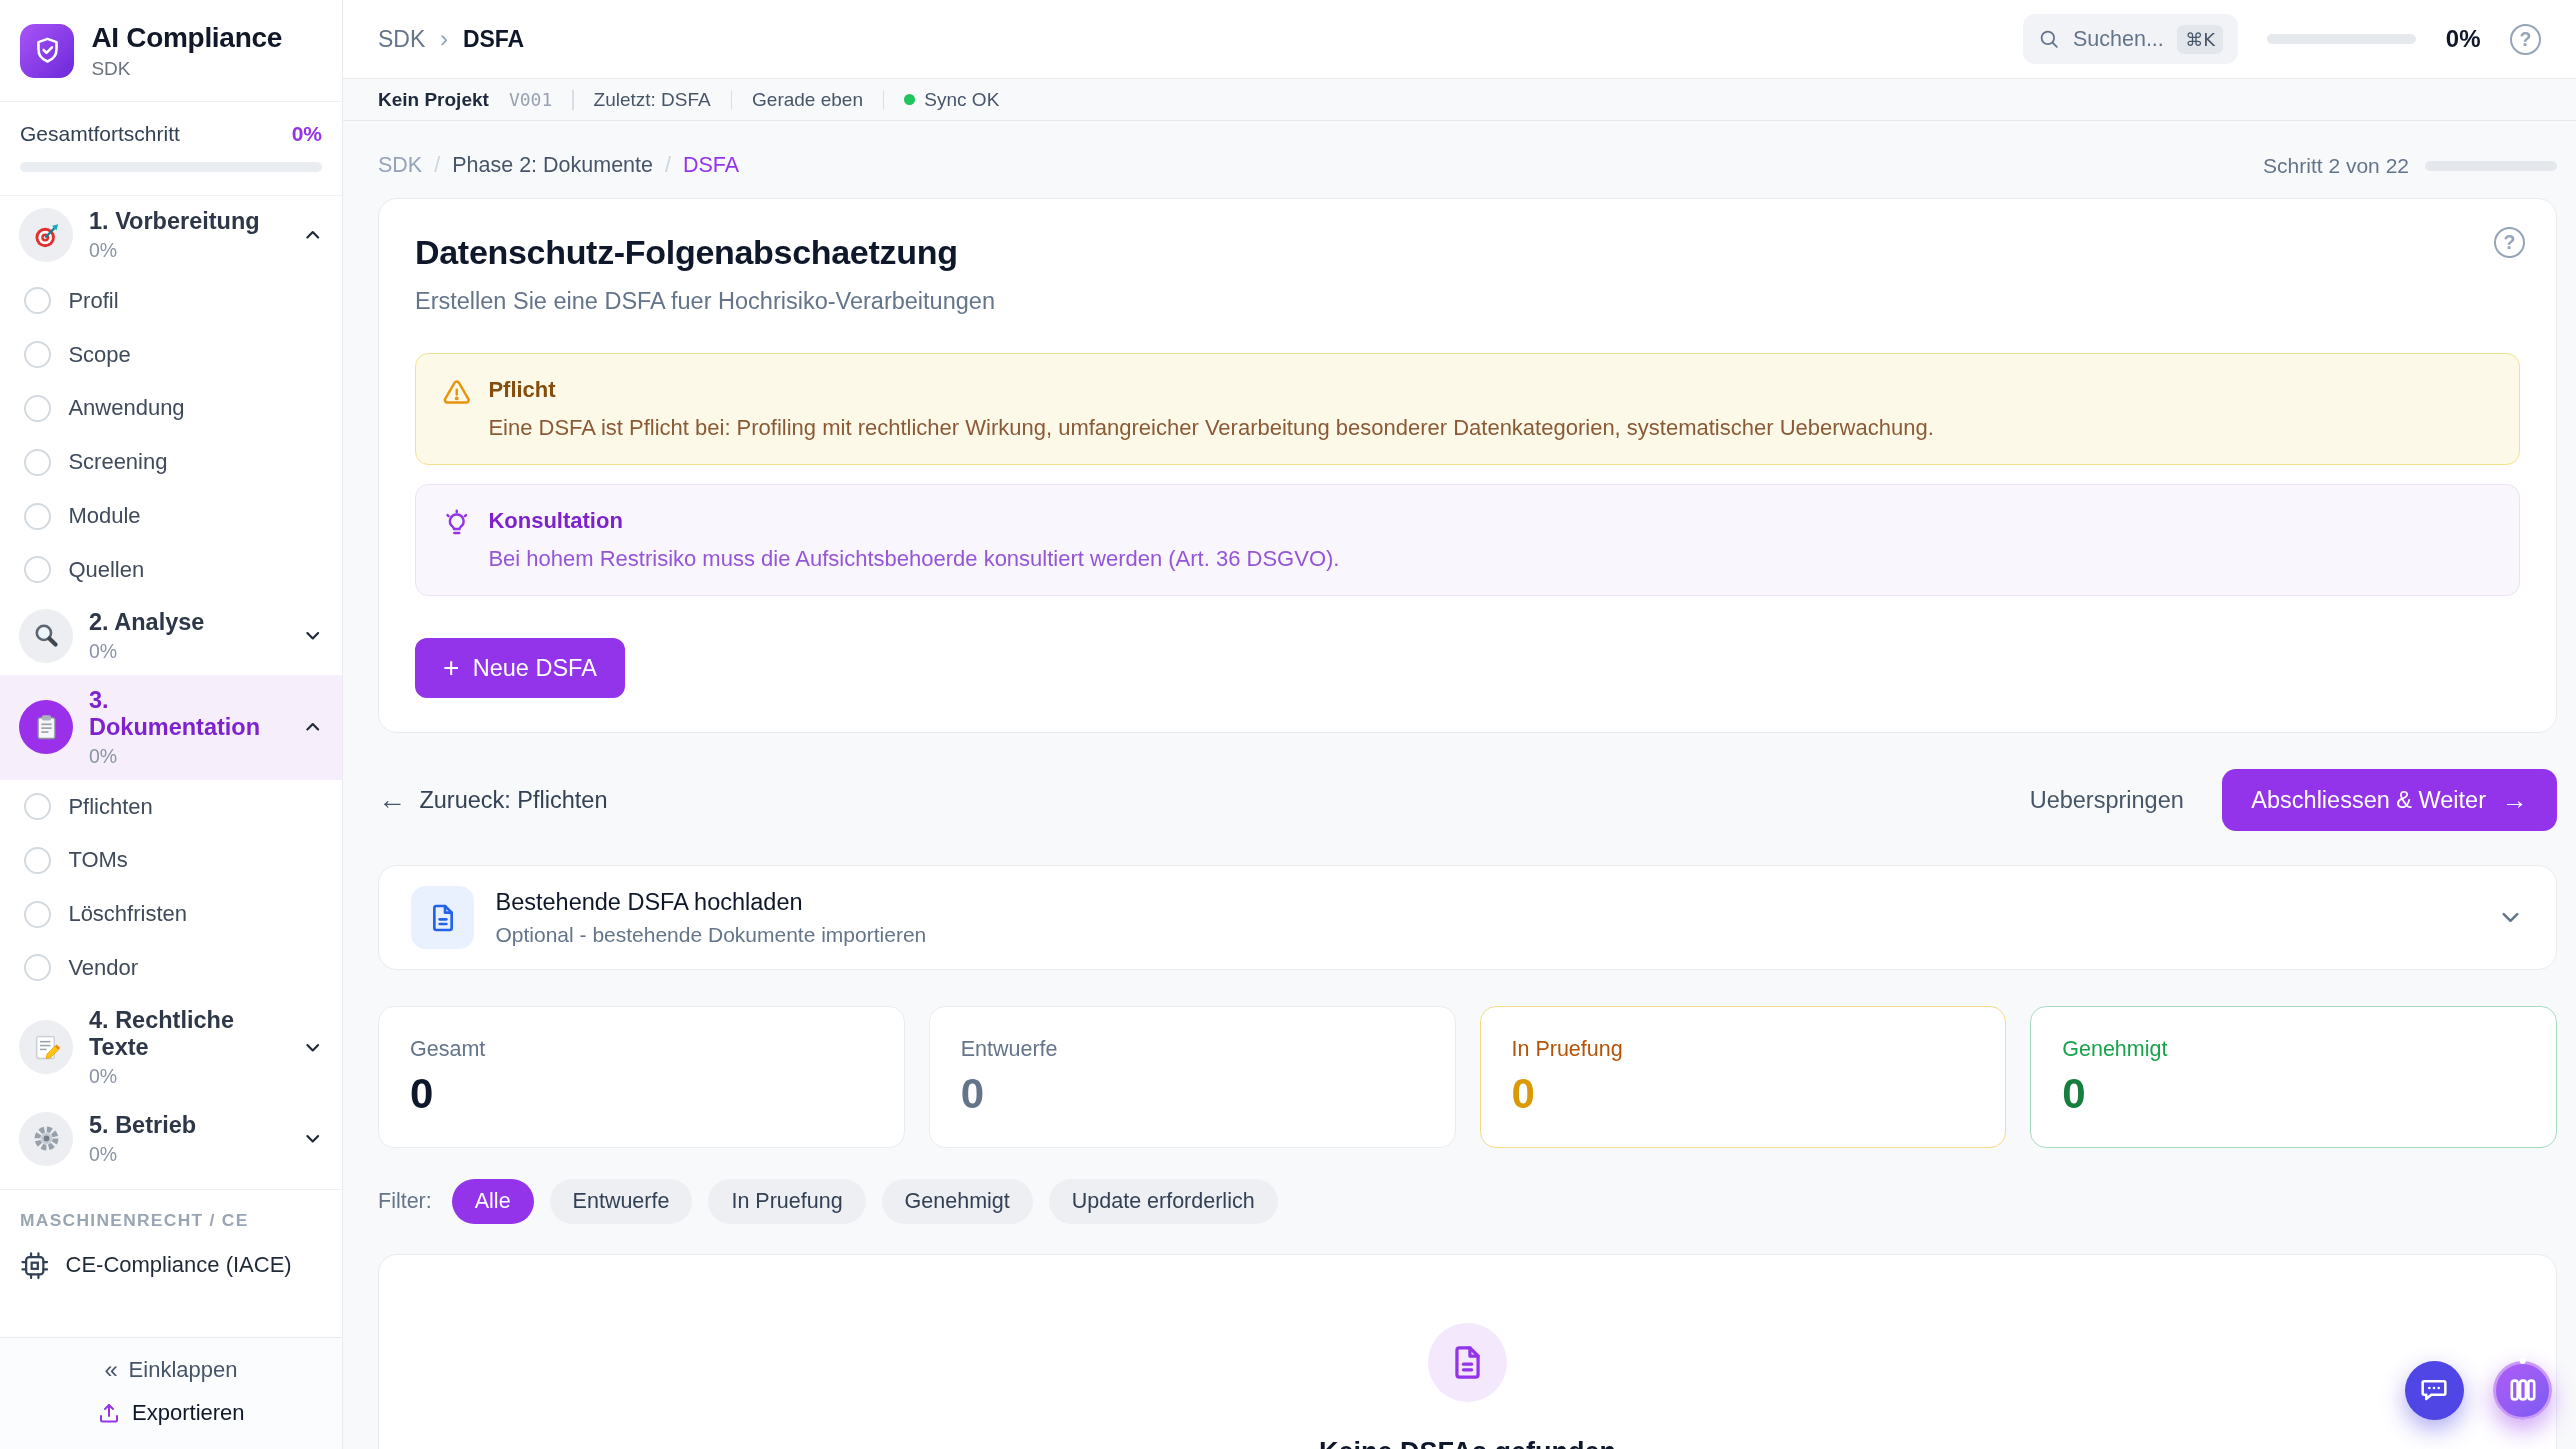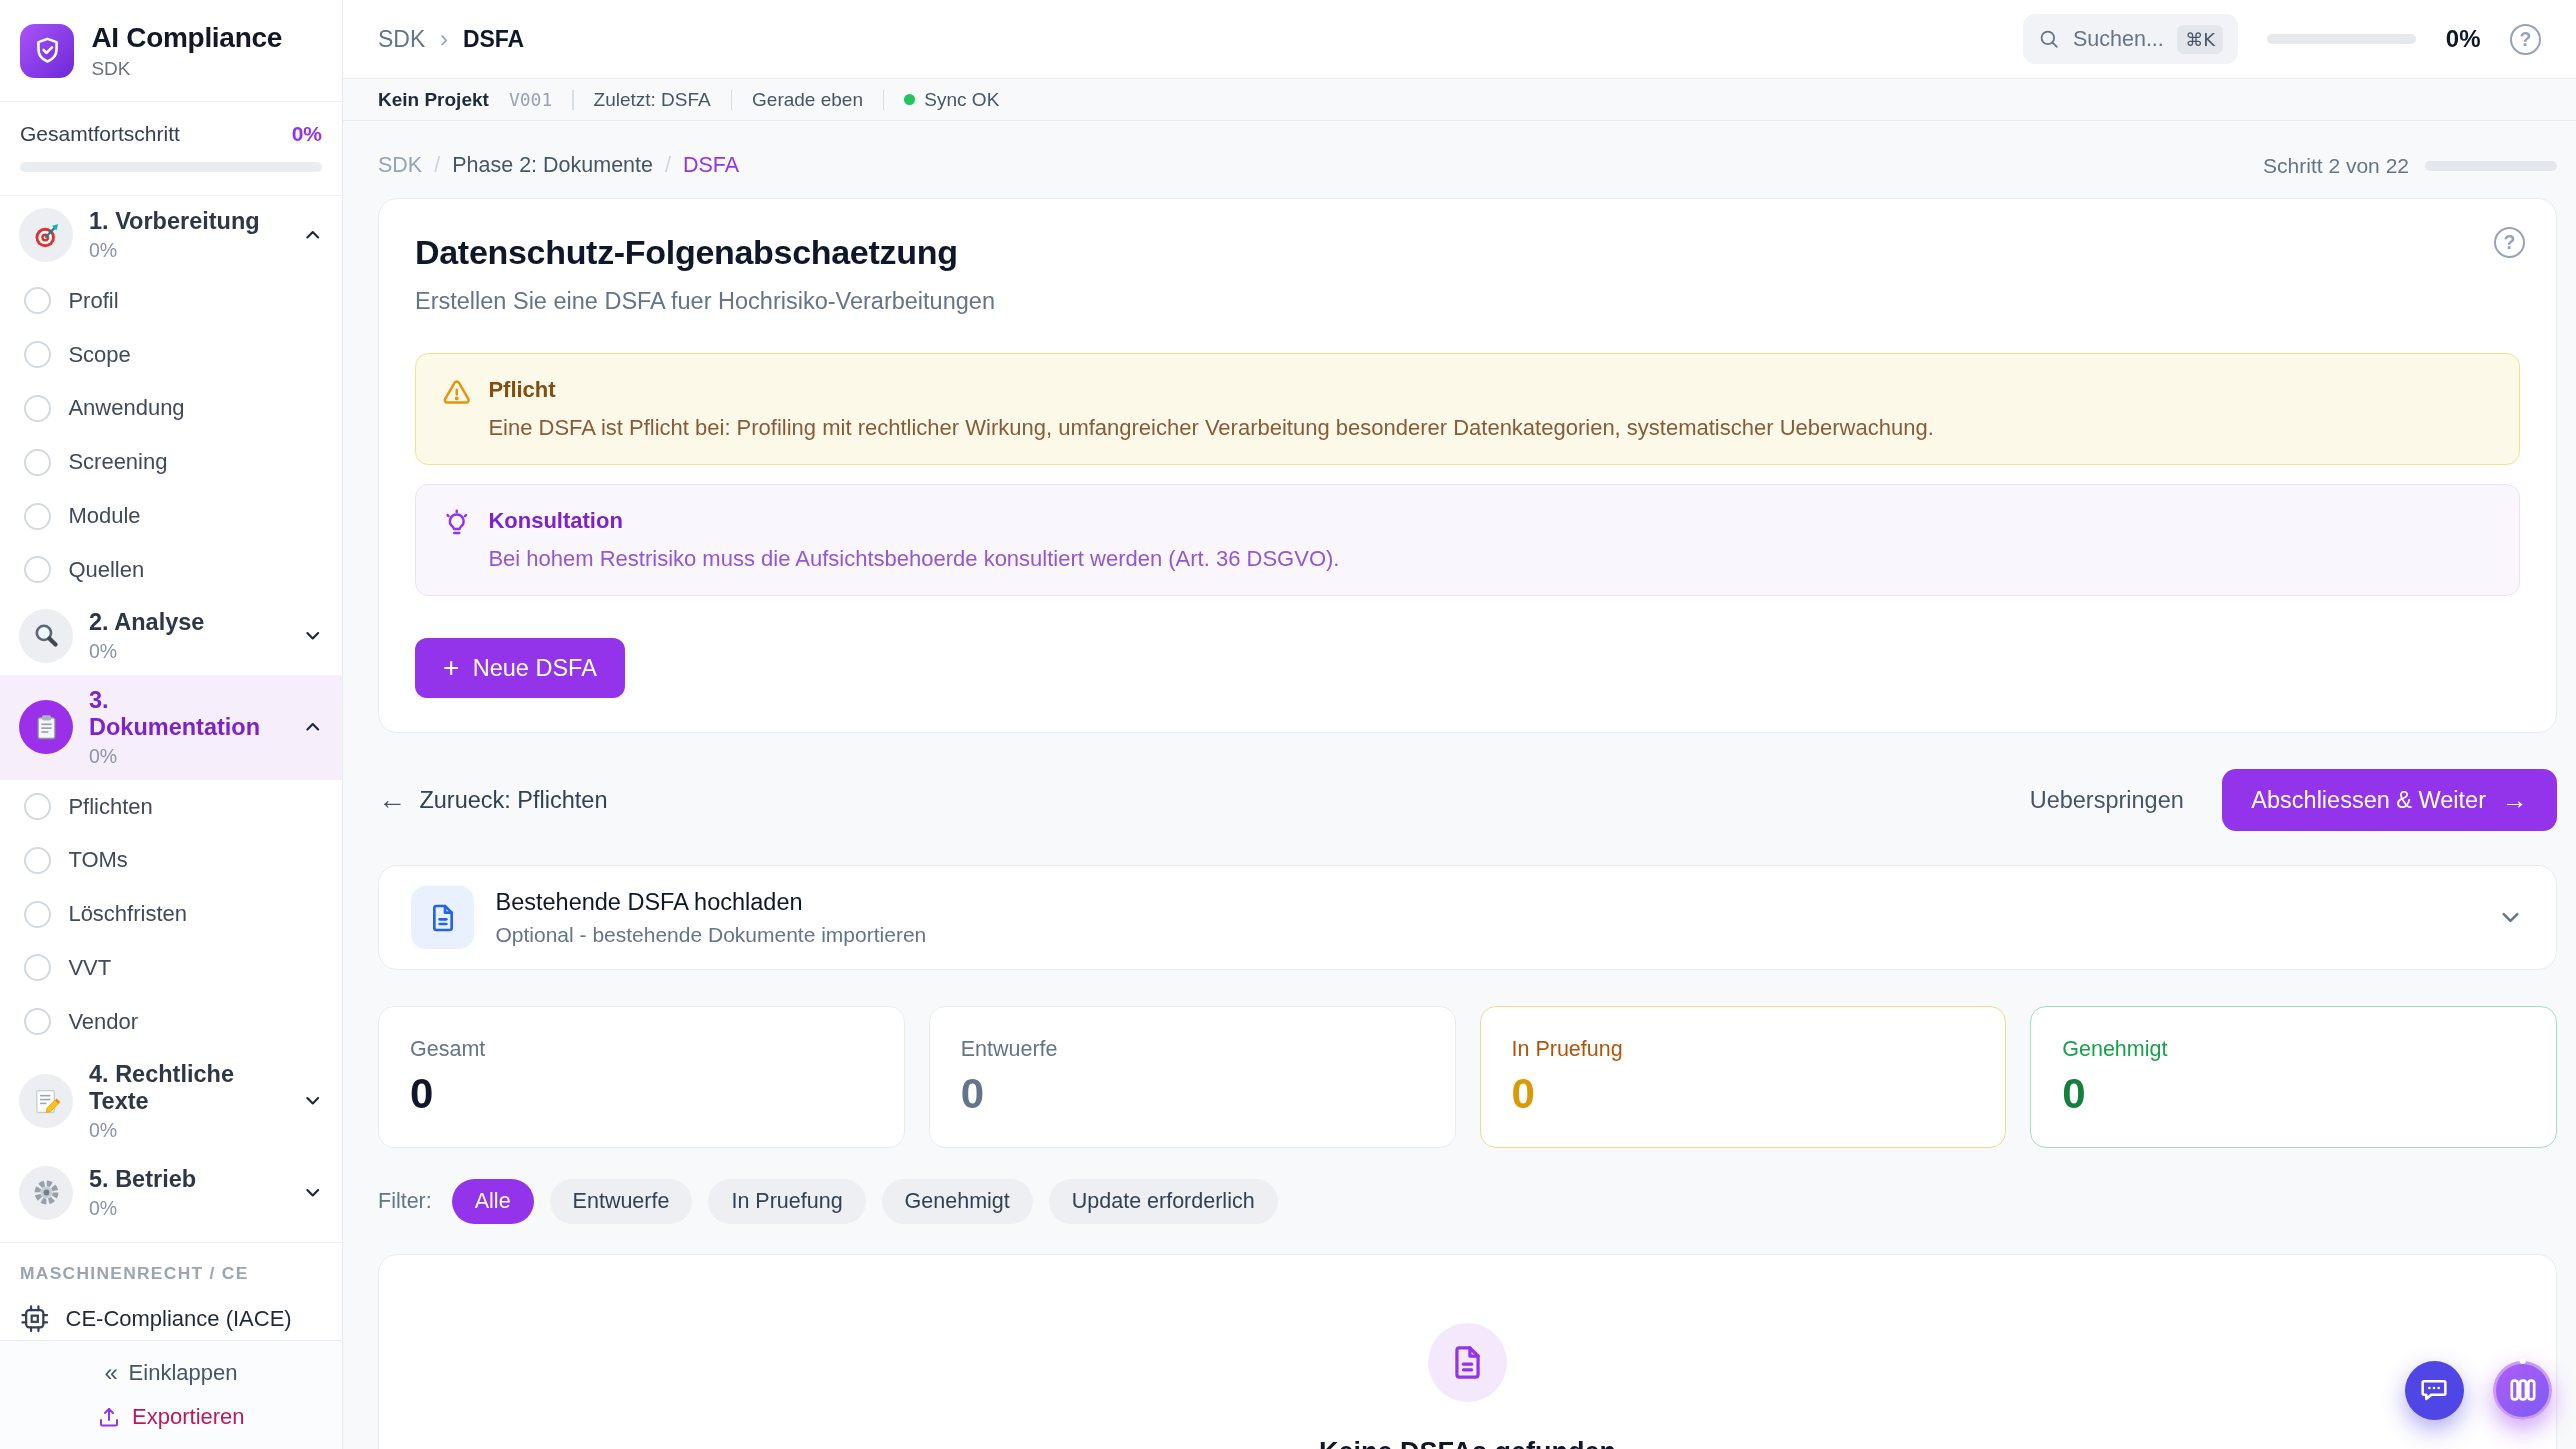--- a/index.html
+++ b/index.html
@@ -33,21 +33,21 @@
   .sub{display:flex;align-items:center;gap:17.4px;padding:13.4px 20px 13.4px 24px;cursor:pointer}
   .sub-circle{width:27px;height:27px;border:2.7px solid #d3d9e0;border-radius:50%;flex:none}
   .sub-label{font-size:22px;color:#3f4a5a}
   .sb-machine{border-top:1.3px solid #eef0f3;padding:20px 20px 6.7px;margin-top:10.7px}
   .machine-label{font-size:17.4px;font-weight:700;color:#9aa5b3;letter-spacing:1.3px}
   .machine-item{display:flex;align-items:center;gap:16px;margin-top:20px;font-size:22px;color:#1f2937;cursor:pointer}
   .machine-item svg{width:29.5px;height:29.5px}
   .sb-footer{margin-top:auto;border-top:1.3px solid #e8eaee;background:#fbfcfd;padding:19px 0 23px;display:flex;flex-direction:column;align-items:center;gap:17.4px}
   .collapse-btn{display:flex;align-items:center;gap:10.7px;font-size:22px;color:#475569;cursor:pointer}
   .collapse-glyph{font-size:24px;line-height:1}
-  .export-btn{display:flex;align-items:center;gap:10.7px;font-size:22px;color:#be185d;font-weight:500;cursor:pointer}
+  .export-btn{display:flex;align-items:center;gap:10.7px;font-size:22px;color:#0f172a;font-weight:500;cursor:pointer}
   .export-btn svg{width:24px;height:24px}
 
   
   .main{flex:1;display:flex;flex-direction:column;min-width:0}
   .topbar{height:79px;background:#fff;border-bottom:1.3px solid #e8eaee;display:flex;align-items:center;padding:0 35px}
   .crumb1{display:flex;align-items:center;gap:14.8px;font-size:23px}
   .c1-root{color:#64748b}
   .c1-sep{color:#94a3b8;font-size:24px}
   .c1-cur{color:#0f172a;font-weight:700}
   .topbar-right{margin-left:auto;display:flex;align-items:center;gap:29.5px}
@@ -252,24 +252,20 @@
     <div class="sub">
         <span class="sub-circle"></span>
         <span class="sub-label">TOMs</span>
       </div>
     <div class="sub">
         <span class="sub-circle"></span>
         <span class="sub-label">Löschfristen</span>
       </div>
     <div class="sub">
         <span class="sub-circle"></span>
-        <span class="sub-label">VVT</span>
-      </div>
-    <div class="sub">
-        <span class="sub-circle"></span>
         <span class="sub-label">Vendor</span>
       </div>
 
     <div class="sec">
       <div class="sec-icon">
         <svg viewBox="0 0 48 48">
             <rect x="9" y="7" width="27" height="34" rx="2.5" fill="#fff" stroke="#c6ccd4" stroke-width="2"></rect>
             <line x1="14" y1="15" x2="30" y2="15" stroke="#9aa4ae" stroke-width="2.4"></line>
             <line x1="14" y1="21" x2="30" y2="21" stroke="#9aa4ae" stroke-width="2.4"></line>
             <line x1="14" y1="27" x2="24" y2="27" stroke="#9aa4ae" stroke-width="2.4"></line>

